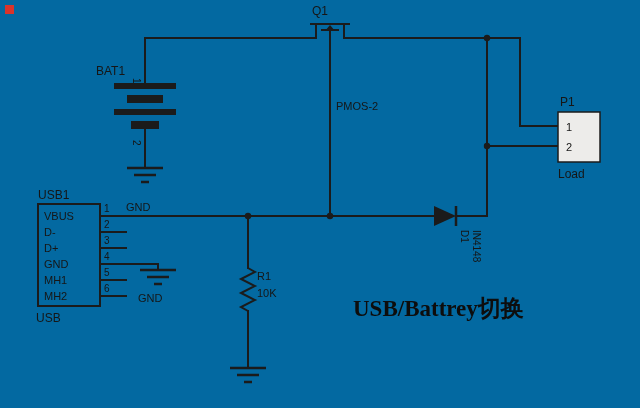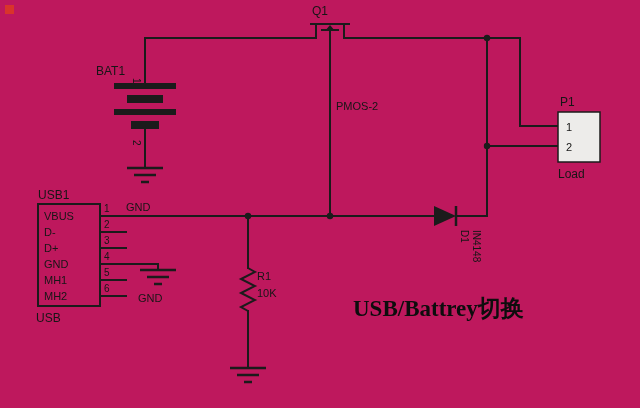--- a/index.html
+++ b/index.html
@@ -1,19 +1,19 @@
 <!DOCTYPE html>
 <html><head>
 <meta charset="utf-8">
 <style>
   html,body{margin:0;padding:0;}
   body{width:640px;height:408px;overflow:hidden;}
   .canvas{
     position:relative;width:640px;height:408px;
-    background:#be185d;
+    background:#0369a1;
     font-family:"Liberation Sans",sans-serif;
     text-decoration:underline;
   }
   svg{display:block;}
   .lbl{font:12px "Liberation Sans",sans-serif;fill:#161616;}
   .sm {font:11px "Liberation Sans",sans-serif;fill:#161616;}
   .xs {font:10px "Liberation Sans",sans-serif;fill:#161616;}
   .title-txt{font:bold 23px "Liberation Serif",serif;fill:#0d0d0d;}
 </style>
 </head>

